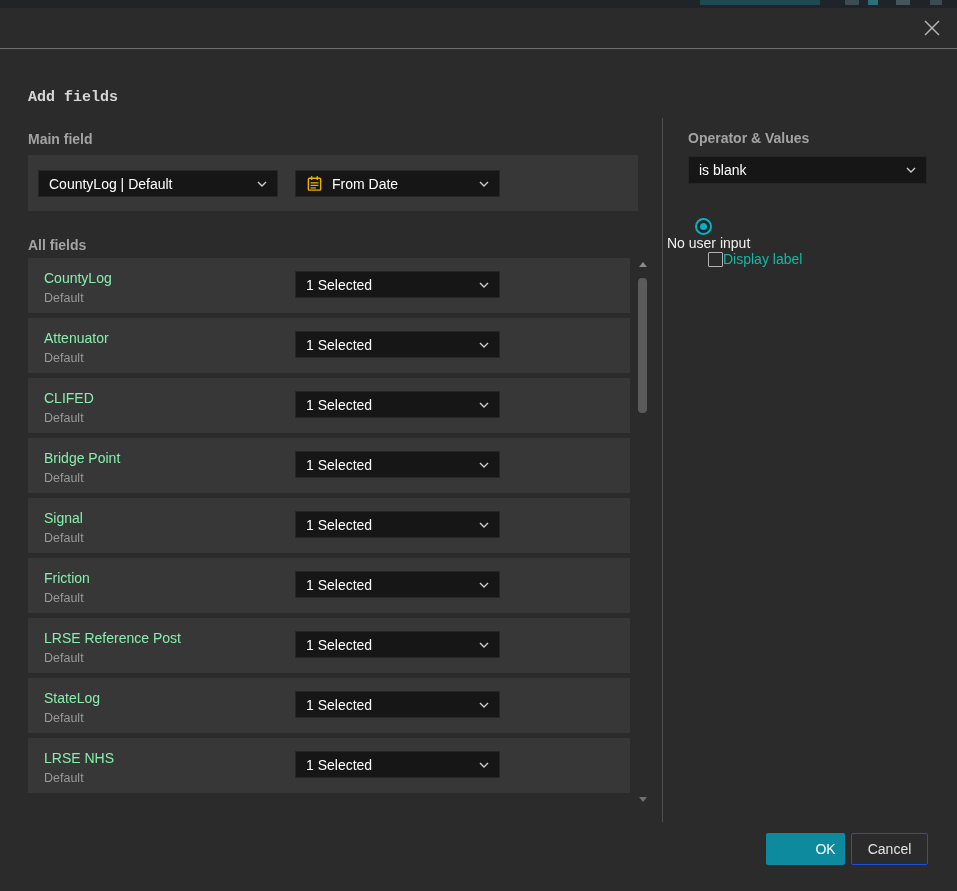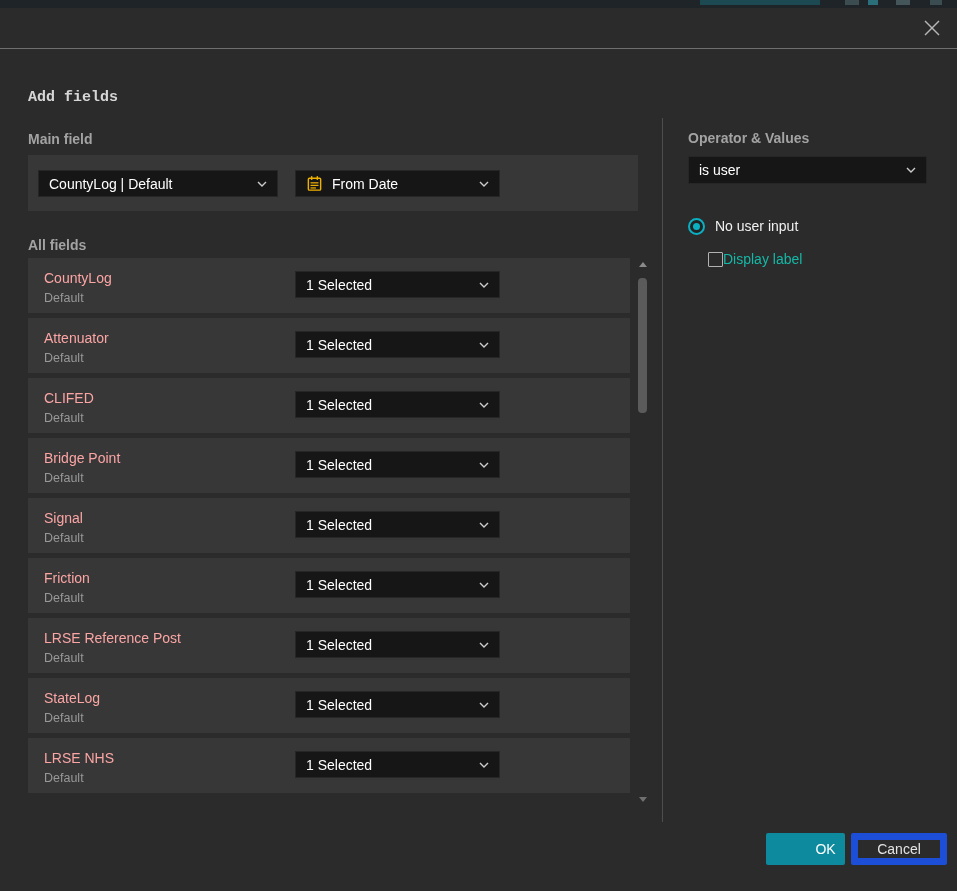--- a/index.html
+++ b/index.html
@@ -98,21 +98,21 @@
   .field-row {
     position: relative;
     width: 602px; height: 55px;
     margin-bottom: 5px;
     background: #373737;
   }
   .field-row .row-name {
     position: absolute;
     left: 16px; top: 12px;
     font-size: 14px;
-    color: #fca5a5;
+    color: #86efac;
   }
   .field-row .row-sub {
     position: absolute;
     left: 16px; top: 33px;
     font-size: 12.5px;
     color: #999999;
   }
   .field-row .select { left: 267px; top: 13px; width: 205px; }
 
   
@@ -143,23 +143,24 @@
     left: 662px; top: 110px;
     width: 1px; height: 704px;
     background: #4d4d4d;
   }
 
   
   .op-select { left: 688px; top: 148px; width: 239px; height: 28px; }
 
   .radio-row {
     position: absolute;
-    left: 688px; top: 210px;
-    display: flex; align-items: flex-start;
+    left: 657px; top: 210px;
+    display: flex; align-items: center;
     cursor: pointer;
+    flex-direction: column;
   }
   .radio-outer {
     width: 17px; height: 17px;
     border-radius: 50%;
     border: 2px solid #0ab0c2;
     display: flex; align-items: center; justify-content: center;
     background: #222222;
   }
   .radio-dot {
     width: 7px; height: 7px;
@@ -193,24 +194,24 @@
     font-family: "Liberation Sans", sans-serif;
   }
   .ok-btn {
     left: 766px; width: 79px;
     background: #0d8a9d;
     color: #ffffff;
     border: none;
     padding-left: 40px;
   }
   .cancel-btn {
-    left: 851px; width: 96px;
+    left: 851px; width: 77px;
     background: transparent;
     color: #e3e3e3;
-    border: 7px solid #1d4ed8;
+    border: 1px solid #1d4ed8;
   }
 </style>
 </head>
 <body>
 
 <div class="screen">
 
   <div class="bg-strip">
     <div class="bg-frag" style="left:700px;width:120px;height:5px;background:#1d4a52;"></div>
     <div class="bg-frag" style="left:845px;width:14px;height:5px;background:#3c4d51;"></div>
@@ -381,21 +382,21 @@
       <div class="scroll-arrow up"></div>
       <div class="scroll-thumb"></div>
       <div class="scroll-arrow down"></div>
     </div>
 
     <div class="v-divider"></div>
 
     <div class="sub-label" style="left:688px; top:122px;">Operator &amp; Values</div>
 
     <div class="select op-select">
-      <span class="sel-text">is user</span>
+      <span class="sel-text">is blank</span>
       <span class="chev">
         <svg width="10" height="6" viewBox="0 0 10 6">
             <polyline points="1,1 5,5 9,1" fill="none" stroke="#cccccc" stroke-width="1.4"></polyline>
           </svg>
       </span>
     </div>
 
     <div class="radio-row">
       <span class="radio-outer">
           <span class="radio-dot"></span>

